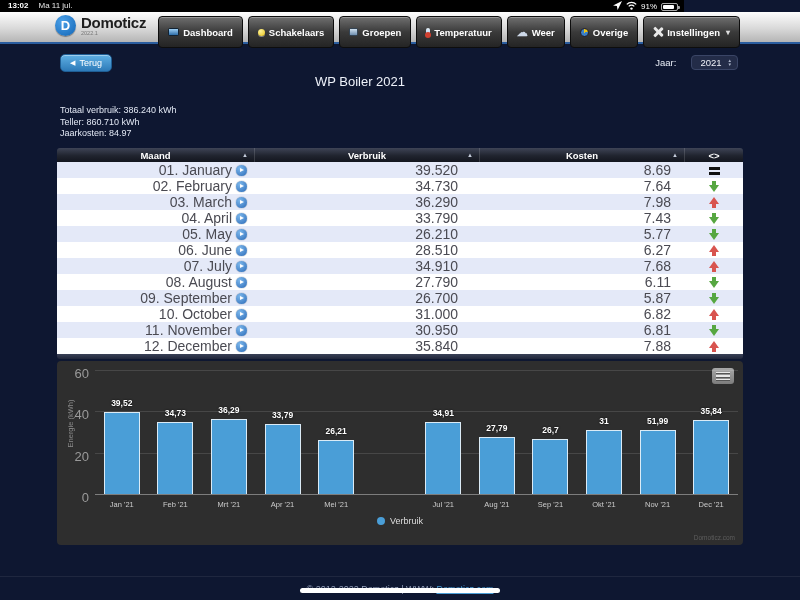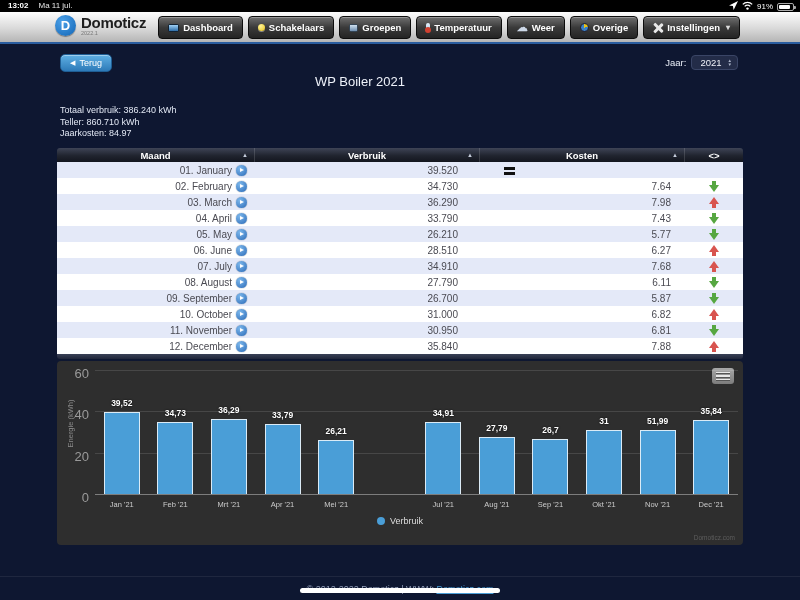--- a/index.html
+++ b/index.html
@@ -1,38 +1,38 @@
 <!DOCTYPE html>
 <html><head>
 <meta charset="utf-8">
 <style>
   html,body{margin:0;padding:0;background:#000;}
   *{box-sizing:border-box;font-family:"Liberation Sans",sans-serif;}
   #screen{position:relative;width:800px;height:600px;overflow:hidden;background:#0e1731;}
 
   
-  .statusbar{position:absolute;top:0;left:0;width:800px;height:12px;background:#000;color:#fff;font-size:8px;}
+  .statusbar{position:absolute;top:0;left:0;width:684px;height:12px;background:#000;color:#fff;font-size:8px;}
   .sb-left{position:absolute;left:8px;top:1px;display:flex;gap:10px;font-weight:bold;}
   .sb-date{font-weight:normal;color:#e8e8e8;}
   .sb-right{position:absolute;right:6px;top:1px;display:flex;align-items:center;gap:4px;}
   .batt{position:relative;width:17px;height:8px;border:1px solid #aaa;border-radius:2px;}
   .batt i{position:absolute;top:1px;left:1px;bottom:1px;right:3px;background:#fff;border-radius:1px;}
   .batt::after{content:'';position:absolute;right:-3px;top:2px;width:2px;height:3px;background:#aaa;border-radius:0 1px 1px 0;}
 
   
   .navbar{position:absolute;top:12px;left:0;width:800px;height:32px;
     background:linear-gradient(#fdfdfd,#d9d9d9 55%,#b5b5b5);border-bottom:2px solid #2a5d9f;}
   .brand{position:absolute;left:55px;top:3px;display:flex;align-items:center;gap:5px;}
   .brand-logo{width:21px;height:21px;border-radius:50%;background:radial-gradient(circle at 35% 30%,#4aa0e8,#1265b5);
     color:#fff;font-weight:bold;font-size:13px;display:flex;align-items:center;justify-content:center;box-shadow:0 1px 1px rgba(0,0,0,.4);}
   .brand-text{line-height:1;}
   .brand-name{font-size:15px;font-weight:bold;color:#1e1e1e;letter-spacing:-0.3px;}
   .brand-ver{font-size:5.5px;color:#777;margin-top:1px;}
   .navbtns{position:absolute;right:60px;top:4px;display:flex;gap:5px;}
-  .navbtn{display:flex;align-items:center;gap:4px;height:23px;padding:0 9px;border:1px solid #0d0d0d;border-radius:4px;
+  .navbtn{display:flex;align-items:center;gap:4px;height:32px;padding:0 9px;border:1px solid #0d0d0d;border-radius:4px;
     background:linear-gradient(#6f6f6f,#3a3a3a 50%,#242424);color:#fff;font-size:9.5px;font-weight:bold;
     box-shadow:inset 0 1px 0 rgba(255,255,255,.28);cursor:pointer;}
   .nicon{display:inline-block;position:relative;}
   .icon-dashboard{width:11px;height:8px;border-radius:1.5px;background:linear-gradient(#9fd0f5,#2e6da8);border:1px solid #123;}
   .icon-bulb{width:7px;height:7px;border-radius:50%;background:radial-gradient(circle at 35% 30%,#fff49a,#e8c21a);box-shadow:0 1px 0 #888;}
   .icon-group{width:9px;height:8px;border-radius:1.5px;background:linear-gradient(#cfe0ee,#6f8fb0);border:1px solid #345;}
   .icon-thermo{width:4px;height:9px;border-radius:2px;background:linear-gradient(#e8f2fa,#9cc4e8);position:relative;}
   .icon-thermo::after{content:'';position:absolute;left:-1px;bottom:-1px;width:6px;height:6px;border-radius:50%;background:#d04030;}
   .icon-weather{color:#cdd8e8;font-size:11px;line-height:9px;}
   .icon-misc{width:9px;height:9px;border-radius:50%;background:conic-gradient(#e8c21a 0 25%,#3a80c8 25% 100%);border:1px solid #223;}
@@ -40,40 +40,40 @@
   .icon-tools::before,.icon-tools::after{content:'';position:absolute;left:4px;top:-1px;width:2.5px;height:12px;background:#e8e8e8;border-radius:1px;}
   .icon-tools::before{transform:rotate(45deg);}
   .icon-tools::after{transform:rotate(-45deg);}
   .caret{font-size:8px;color:#ddd;margin-left:2px;}
 
   
   .btn-back{position:absolute;left:60px;top:54px;height:18px;padding:0 9px;border:1px solid #1f5e94;border-radius:5px;
     background:linear-gradient(#5fb0e4,#2d7ab8);color:#fff;font-size:9px;display:flex;align-items:center;gap:4px;
     box-shadow:inset 0 1px 0 rgba(255,255,255,.4);cursor:pointer;}
   .back-arrow{font-size:7px;}
-  .year-picker{position:absolute;right:62px;top:55px;display:flex;align-items:center;gap:5px;color:#e8edf6;font-size:9.5px;}
+  .year-picker{position:absolute;right:62px;top:55px;display:flex;align-items:center;gap:15px;color:#e8edf6;font-size:9.5px;}
   .year-select{display:flex;align-items:center;gap:6px;background:#232c48;border:1px solid #3a4566;border-radius:4px;
     padding:1px 5px 1px 8px;color:#f0f2f8;font-size:9.5px;cursor:pointer;}
   .updown{display:flex;flex-direction:column;line-height:4px;font-size:4.5px;color:#aab3c8;}
 
   .page-title{position:absolute;top:74px;left:0;width:720px;text-align:center;color:#eef2fa;font-size:13px;}
 
   .totals{position:absolute;left:60px;top:105px;color:#e2e8f4;font-size:9px;line-height:11.5px;}
 
   
   .table{position:absolute;left:57px;top:148px;width:686px;}
   .thead{display:flex;height:14px;background:linear-gradient(#3e4456,#20242f 55%,#13161f);
     border-radius:3px 3px 0 0;color:#fff;font-size:9.5px;font-weight:bold;}
   .th{position:relative;display:flex;align-items:center;justify-content:center;border-right:1px solid rgba(255,255,255,.14);cursor:pointer;}
   .th:last-child{border-right:none;}
   .sort{position:absolute;right:6px;font-size:6px;color:#c6cddc;font-weight:normal;}
   .col-month{width:198px;align-items:center;}.col-usage{width:225px;}.col-cost{width:205px;}.col-trend{width:58px;}
   .trow{display:flex;height:16px;background:#fff;}
   .trow.alt{background:#e4e9f8;}
-  .cell{display:flex;align-items:center;font-size:10px;color:#4a4a52;}
+  .cell{display:flex;align-items:center;font-size:14px;color:#4a4a52;}
   .c-month{width:198px;justify-content:flex-end;gap:4px;padding-right:8px;}
   .c-usage{width:225px;justify-content:flex-end;padding-right:22px;}
   .c-cost{width:205px;justify-content:flex-end;padding-right:14px;}
   .c-trend{width:58px;justify-content:center;}
   .devicon{width:11px;height:11px;border-radius:50%;background:radial-gradient(circle at 35% 30%,#7db8ec,#2a6ab8);
     display:flex;align-items:center;justify-content:center;cursor:pointer;box-shadow:0 0 1px #246;}
   .devicon::after{content:'';width:0;height:0;border-left:4px solid #fff;border-top:2.5px solid transparent;border-bottom:2.5px solid transparent;margin-left:1px;}
   .trend{position:relative;display:inline-block;width:11px;height:11px;}
   .trend-equal::before{content:'';position:absolute;left:0;top:2px;width:11px;height:3px;background:#111;}
   .trend-equal::after{content:'';position:absolute;left:0;top:7px;width:11px;height:3px;background:#111;}
@@ -220,20 +220,21 @@
       </div>
     </div>
     <div class="tbody">
 
     <div class="trow alt">
           <div class="cell c-month">
             <span>01. January</span>
             <span class="devicon"></span>
           </div>
           <div class="cell c-usage">39.520</div>
+          <div class="cell c-cost">8.69</div>
           <div class="cell c-trend">
             <span class="trend trend-equal"></span>
           </div>
         </div>
         <div class="trow">
           <div class="cell c-month">
             <span>02. February</span>
             <span class="devicon"></span>
           </div>
           <div class="cell c-usage">34.730</div>

